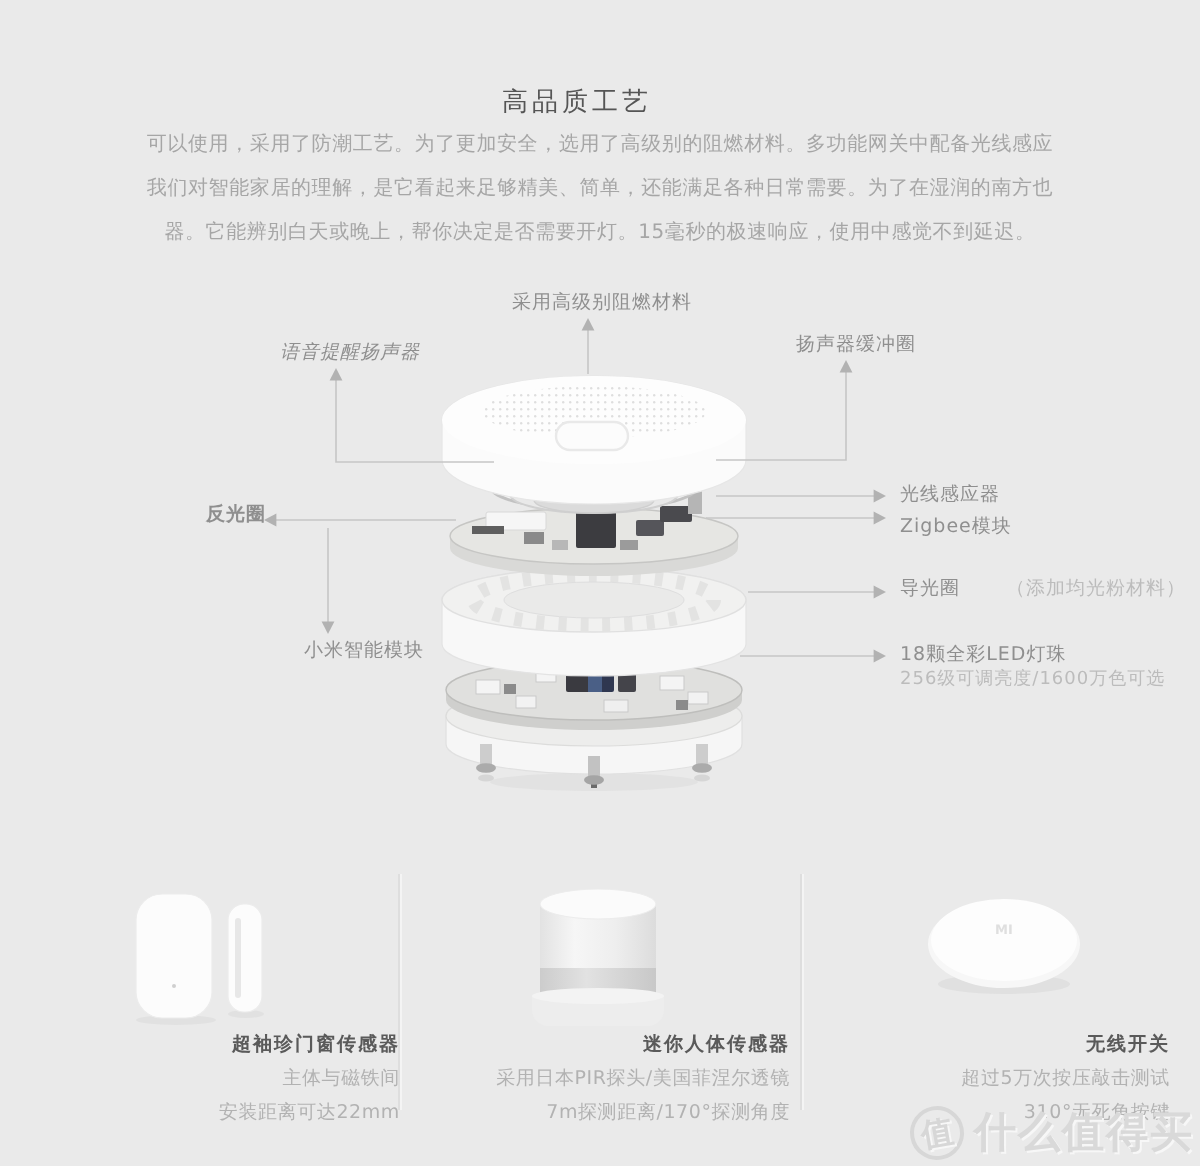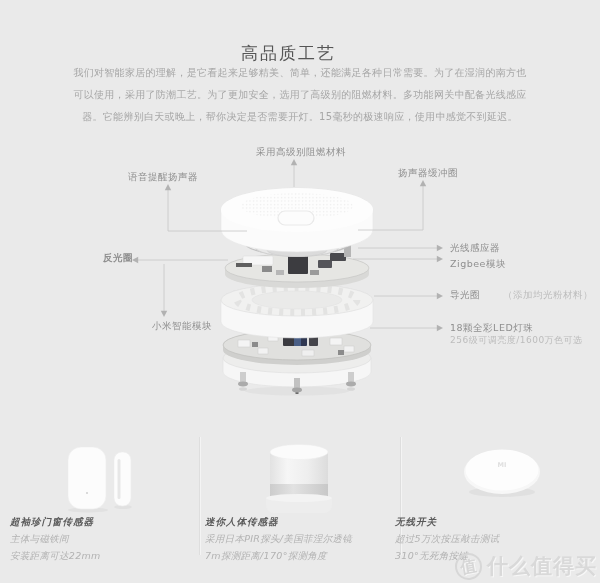--- a/index.html
+++ b/index.html
@@ -6,41 +6,41 @@
   body{
     width:600px;height:583px;overflow:hidden;position:relative;
     background:#eaeaea;
     font-family:"DejaVu Sans","Liberation Sans",sans-serif;
   }
   .page{position:absolute;inset:0;}
   svg.art{position:absolute;left:0;top:0;pointer-events:none;}
 
   .page-title{
     position:absolute;top:42px;left:0;width:577px;text-align:center;
-    font-size:17px;color:#555;letter-spacing:2px;font-weight:500;
+    font-size:13px;color:#555;letter-spacing:2px;font-weight:500;
   }
   .intro{
     position:absolute;top:62px;left:70px;width:460px;text-align:center;
     font-size:10px;color:#a6a6a6;line-height:22px;letter-spacing:.3px;
   }
 
   .callout{position:absolute;font-size:9.5px;color:#8f8f8f;line-height:1;white-space:nowrap;letter-spacing:.5px;}
   .callout .light{color:#bcbcbc;padding-left:23px;}
   .c-top{left:256px;top:147px;}
-  .c-voice{left:128px;top:172px;}
+  .c-voice{left:140px;top:172px;font-style:italic;}
   .c-buffer{left:398px;top:168px;}
   .c-reflect{left:103px;top:253px;font-weight:bold;}
   .c-mimod{left:152px;top:321px;}
   .c-lsensor{left:450px;top:243px;}
   .c-zigbee{left:450px;top:259px;text-align:center;}
   .c-guide{left:450px;top:290px;}
   .c-led1{left:450px;top:323px;}
   .c-led2{left:450px;top:336px;font-size:9px;color:#bcbcbc;}
 
-  .prod-col{position:absolute;top:516px;width:190px;text-align:left;font-style:italic;}
+  .prod-col{position:absolute;top:516px;width:190px;text-align:right;}
   .prod-col.p1{left:10px;} .prod-col.p2{left:205px;} .prod-col.p3{left:395px;}
   .prod-title{font-size:9.5px;font-weight:bold;color:#5a5a5a;letter-spacing:1px;}
   .prod-sub{font-size:9.5px;color:#b2b2b2;margin-top:4px;letter-spacing:.3px;}
 
   .watermark{
     position:absolute;right:3px;bottom:3px;display:flex;align-items:center;gap:5px;
   }
   .wm-badge{
     width:23px;height:23px;border:2.5px solid #d7d7d7;border-radius:50%;
     color:#d7d7d7;font-size:16px;font-weight:bold;line-height:23px;text-align:center;
@@ -197,22 +197,22 @@
     <g>
       <line x1="199.5" y1="437" x2="199.5" y2="555" stroke="#dedede" stroke-width="1"></line>
       <line x1="200.5" y1="437" x2="200.5" y2="555" stroke="#f4f4f4" stroke-width="1"></line>
       <line x1="400.5" y1="437" x2="400.5" y2="555" stroke="#dedede" stroke-width="1"></line>
       <line x1="401.5" y1="437" x2="401.5" y2="555" stroke="#f4f4f4" stroke-width="1"></line>
     </g>
   </svg>
 
   <div class="page-title">高品质工艺</div>
   <div class="intro">
+    <div>可以使用，采用了防潮工艺。为了更加安全，选用了高级别的阻燃材料。多功能网关中配备光线感应</div>
     <div>我们对智能家居的理解，是它看起来足够精美、简单，还能满足各种日常需要。为了在湿润的南方也</div>
-    <div>可以使用，采用了防潮工艺。为了更加安全，选用了高级别的阻燃材料。多功能网关中配备光线感应</div>
     <div>器。它能辨别白天或晚上，帮你决定是否需要开灯。15毫秒的极速响应，使用中感觉不到延迟。</div>
   </div>
 
   <div class="callout c-top">采用高级别阻燃材料</div>
   <div class="callout c-voice">语音提醒扬声器</div>
   <div class="callout c-buffer">扬声器缓冲圈</div>
   <div class="callout c-reflect">反光圈</div>
   <div class="callout c-mimod">小米智能模块</div>
   <div class="callout c-lsensor">光线感应器</div>
   <div class="callout c-zigbee">Zigbee模块</div>

